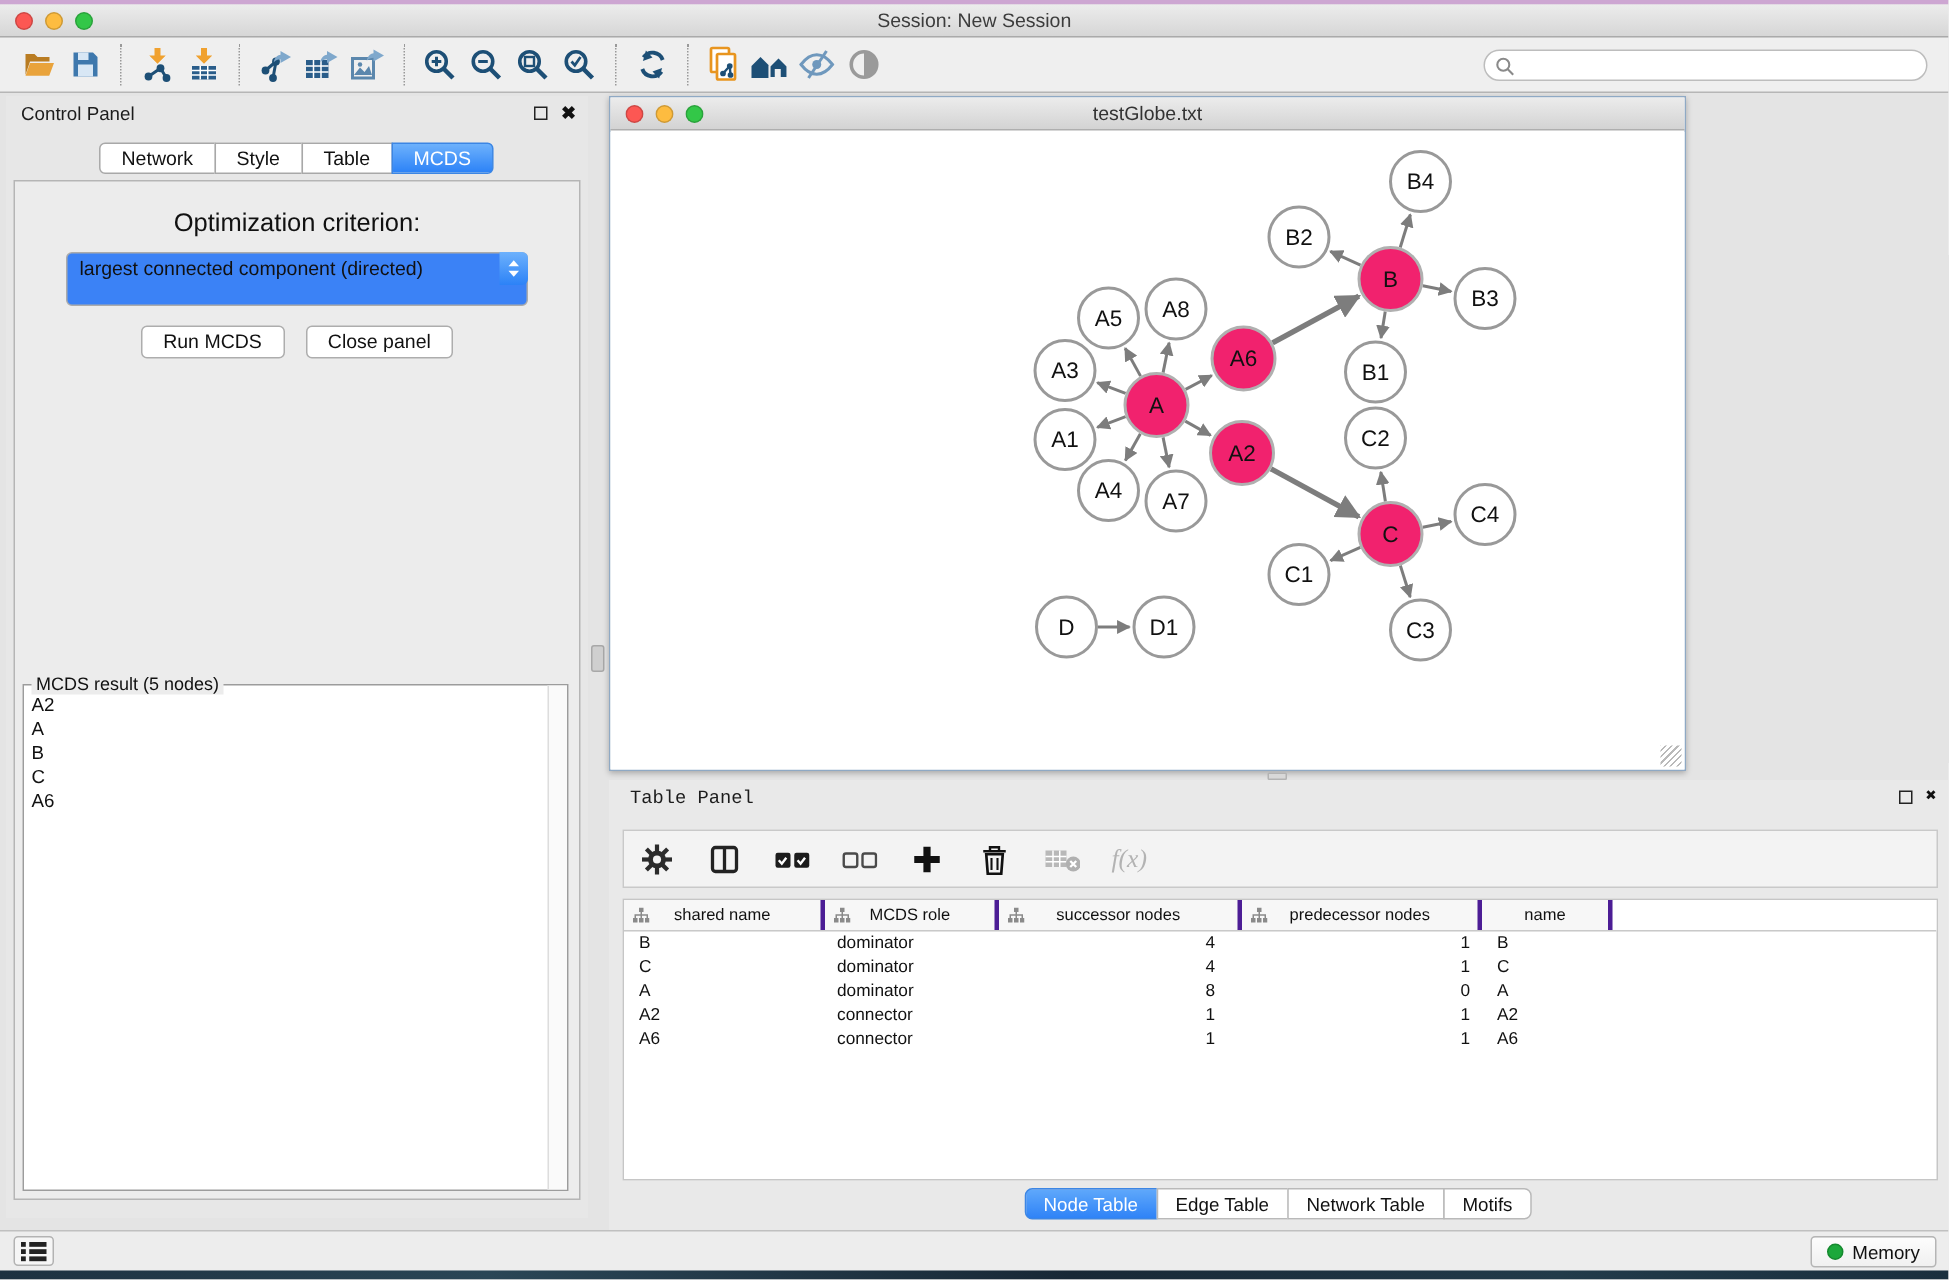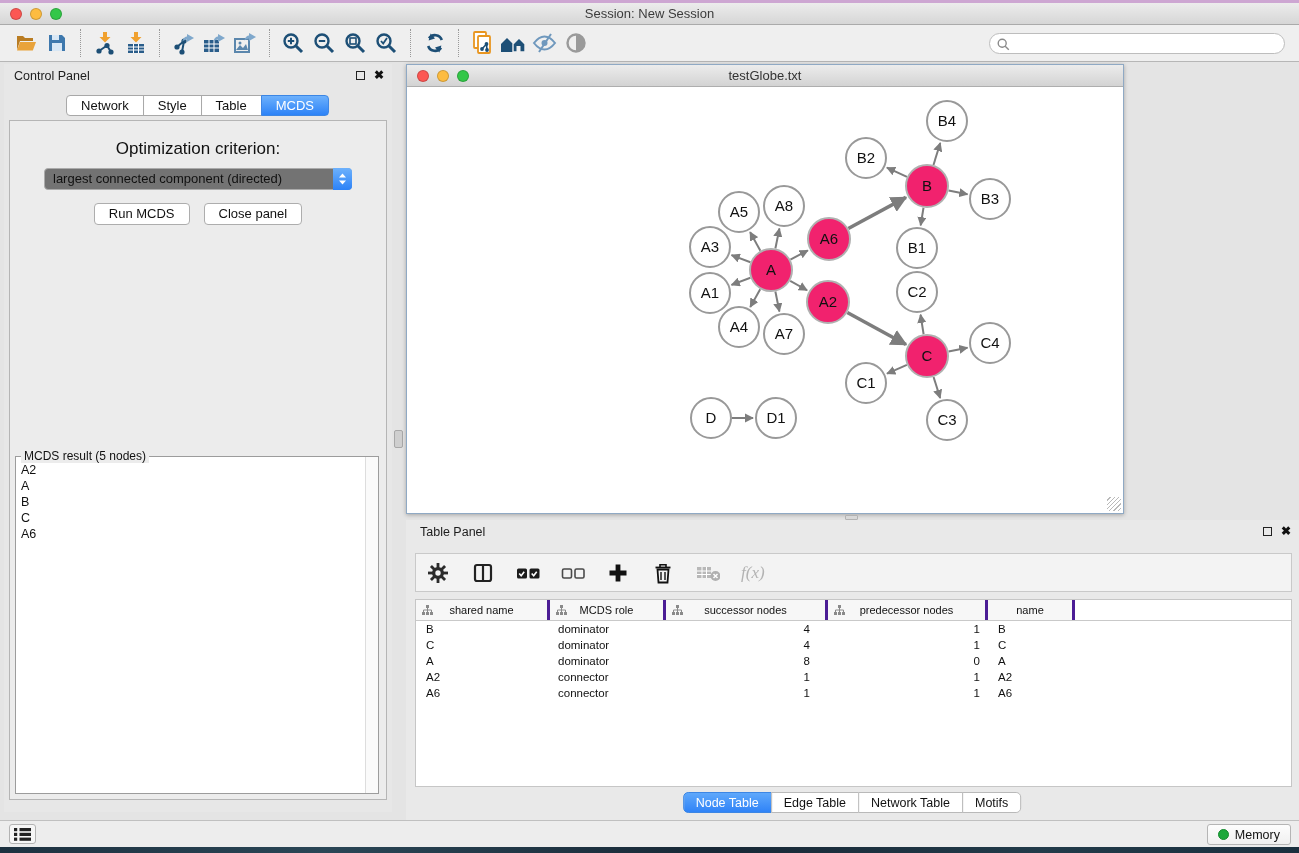--- a/index.html
+++ b/index.html
@@ -30,21 +30,21 @@
   .ph-icons{ position:absolute; right:8px; top:5px; display:flex; gap:9px; align-items:center; }
   .float-ico{ width:9px; height:9px; border:1.5px solid #222; display:inline-block; }
   .close-ico{ font-size:12px; font-weight:bold; color:#111; line-height:12px; }
   .cp-tabs{ position:absolute; top:31px; left:50%; transform:translateX(-50%); display:flex; }
   .cp-tab{ height:21px; line-height:20px; padding:0 14px; font-size:13px; background:#fff; border:1px solid #a8a8a8; margin-left:-1px; color:#111; }
   .cp-tab:first-child{ border-radius:4px 0 0 4px; }
   .cp-tab:last-child{ border-radius:0 4px 4px 0; }
   .cp-tab.active{ background:linear-gradient(#6db1fc,#2c82f7); color:#fff; border-color:#3c86e4; }
   .cp-body{ position:absolute; top:56px; left:5px; right:5px; bottom:12px; background:#ececec; border:1px solid #b5b5b5; }
   .opt-label{ margin-top:18px; text-align:center; font-size:17px; color:#111; }
-  .dropdown{ margin:9px 34px 0; height:22px; background:#737373; border:1px solid #ababab; border-radius:4px; position:relative; font-size:13px; line-height:20px; padding-left:8px; color:#111; }
+  .dropdown{ margin:9px 34px 0; height:36px; background:#3b82f6; border:1px solid #ababab; border-radius:4px; position:relative; font-size:13px; line-height:20px; padding-left:8px; color:#111; }
   .dd-stepper{ position:absolute; right:-1px; top:-1px; width:19px; height:22px; border-radius:0 4px 4px 0; background:linear-gradient(#6db1fc,#2c82f7); display:flex; align-items:center; justify-content:center; }
   .btn-row{ display:flex; justify-content:center; gap:14px; margin-top:13px; }
   .btn{ height:22px; line-height:20px; padding:0 14px; background:#fff; border:1px solid #adadad; border-radius:4px; font-size:13px; color:#111; }
   .result-box{ position:absolute; top:335px; left:5px; right:7px; height:338px; border:1px solid #9c9c9c; background:#fff; }
   .result-legend{ position:absolute; top:-8px; left:5px; background:#ececec; padding:0 3px; font-size:12px; color:#111; }
   .result-scroll{ position:absolute; right:0; top:0; bottom:0; width:13px; background:#fafafa; border-left:1px solid #ddd; }
   .result-list{ padding:5px 0 0 5px; font-size:12.5px; line-height:16px; color:#111; }
 
   .v-handle{ position:absolute; left:394px; top:368px; width:9px; height:18px; background:#cfcfcf; border:1px solid #a8a8a8; border-radius:2px; }
 
@@ -403,21 +403,21 @@
               <text x="540" y="337" text-anchor="middle" font-size="15" fill="#111" font-family="&quot;Liberation Sans&quot;,sans-serif">C3</text>
             </g>
           </svg>
         <div class="grip"></div>
       </div>
     </div>
 
     <div class="h-handle"></div>
 
     <div class="table-panel">
-      <div class="panel-header" style="padding-left:14px;">
+      <div class="panel-header" style="padding-left:14px;font-family:Liberation Mono, monospace;">
         <span>Table Panel</span>
         <span class="ph-icons">
           <span class="float-ico"></span>
           <span class="close-ico">✖</span>
         </span>
       </div>
       <div class="tp-toolbar">
         <span class="tp-ico">
             <svg width="22" height="22">
               <g fill="#2b2b2b">

